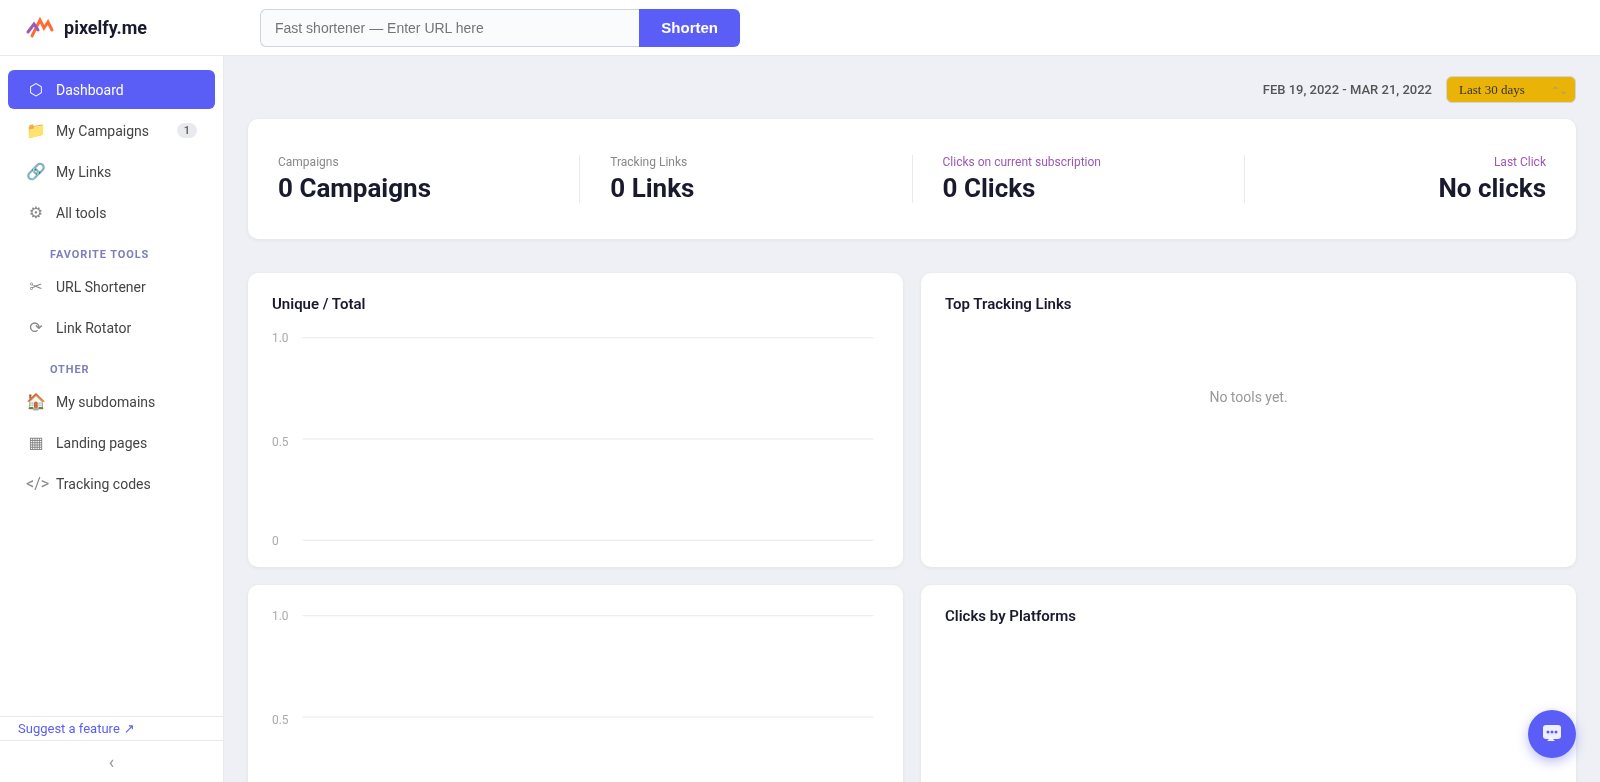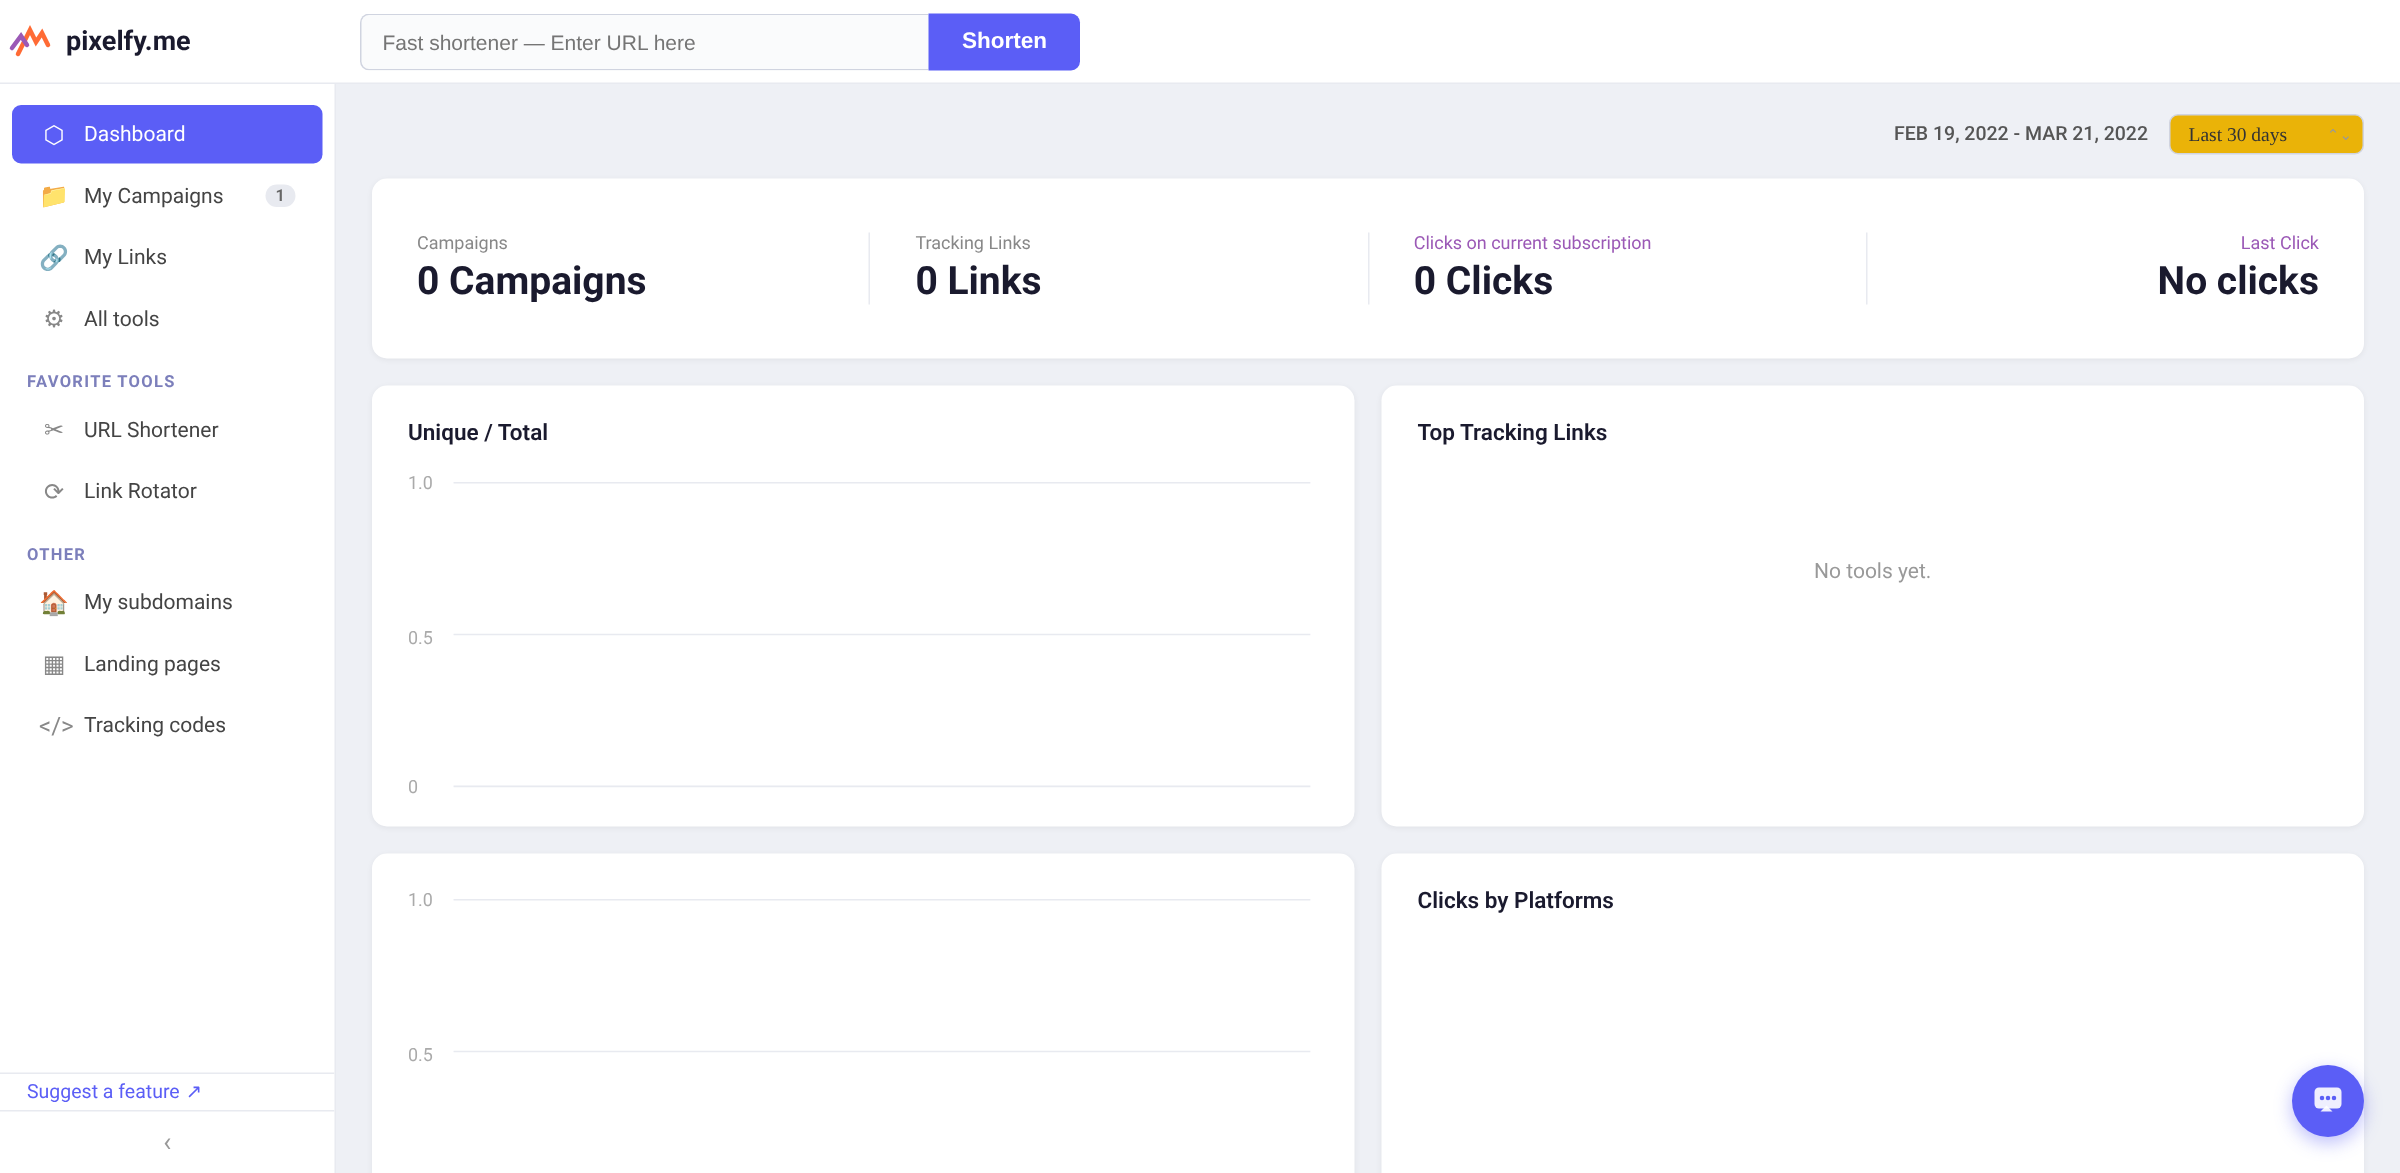--- a/index.html
+++ b/index.html
@@ -4,21 +4,21 @@
   <style>
     * { box-sizing: border-box; margin: 0; padding: 0; }
     body { font-family: -apple-system, BlinkMacSystemFont, 'Segoe UI', Roboto, sans-serif; background: #f0f2f5; display: flex; flex-direction: column; height: 782px; overflow: hidden; }
 
     
     .top-nav {
       background: #fff;
       height: 56px;
       display: flex;
       align-items: center;
-      padding: 0 4px;
+      padding: 0 24px;
       border-bottom: 1px solid #e8eaf0;
       flex-shrink: 0;
       gap: 16px;
     }
     .logo-area {
       display: flex;
       align-items: center;
       gap: 8px;
       width: 220px;
       flex-shrink: 0;
@@ -112,20 +112,21 @@
       border-radius: 10px;
       font-weight: 600;
     }
     .sidebar-section-title {
       font-size: 11px;
       font-weight: 700;
       color: #7c7fbb;
       letter-spacing: 0.08em;
       padding: 12px 18px 4px;
       margin-top: 4px;
+      margin-left: 32px;
     }
     .sidebar-footer {
       padding: 4px 18px;
       border-top: 1px solid #e8eaf0;
     }
     .suggest-link {
       font-size: 13px;
       color: #5b5ef6;
       cursor: pointer;
       display: flex;
@@ -189,21 +190,21 @@
       color: #999;
       pointer-events: none;
     }
 
     
     .stats-row {
       background: #fff;
       border-radius: 10px;
       display: flex;
       padding: 36px 0;
-      margin-bottom: 18px;
+      margin-bottom: 34px;
       box-shadow: 0 1px 4px rgba(0,0,0,0.06);
     }
     .stat-item {
       flex: 1;
       padding: 0 30px;
       border-right: 1px solid #e8eaf0;
     }
     .stat-item:last-child { border-right: none; text-align: right; }
     .stat-label {
       font-size: 12px;

